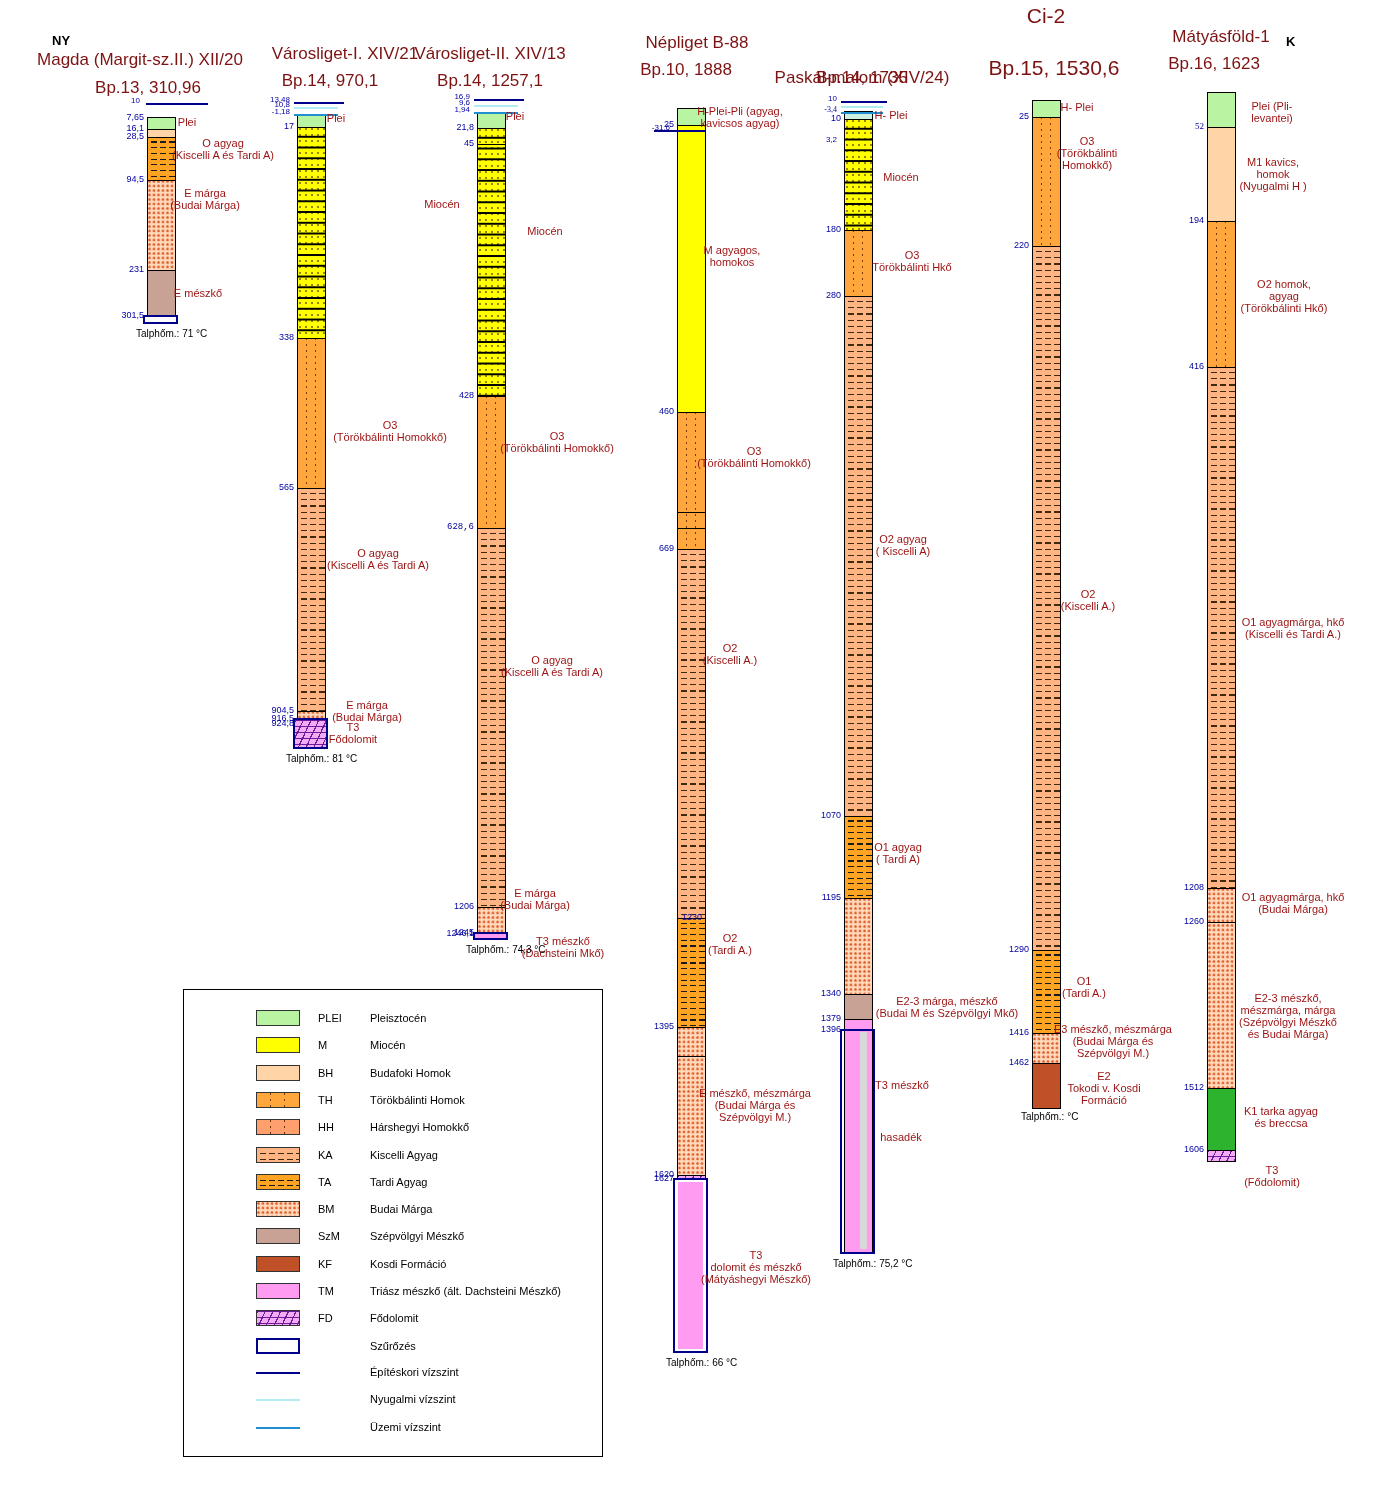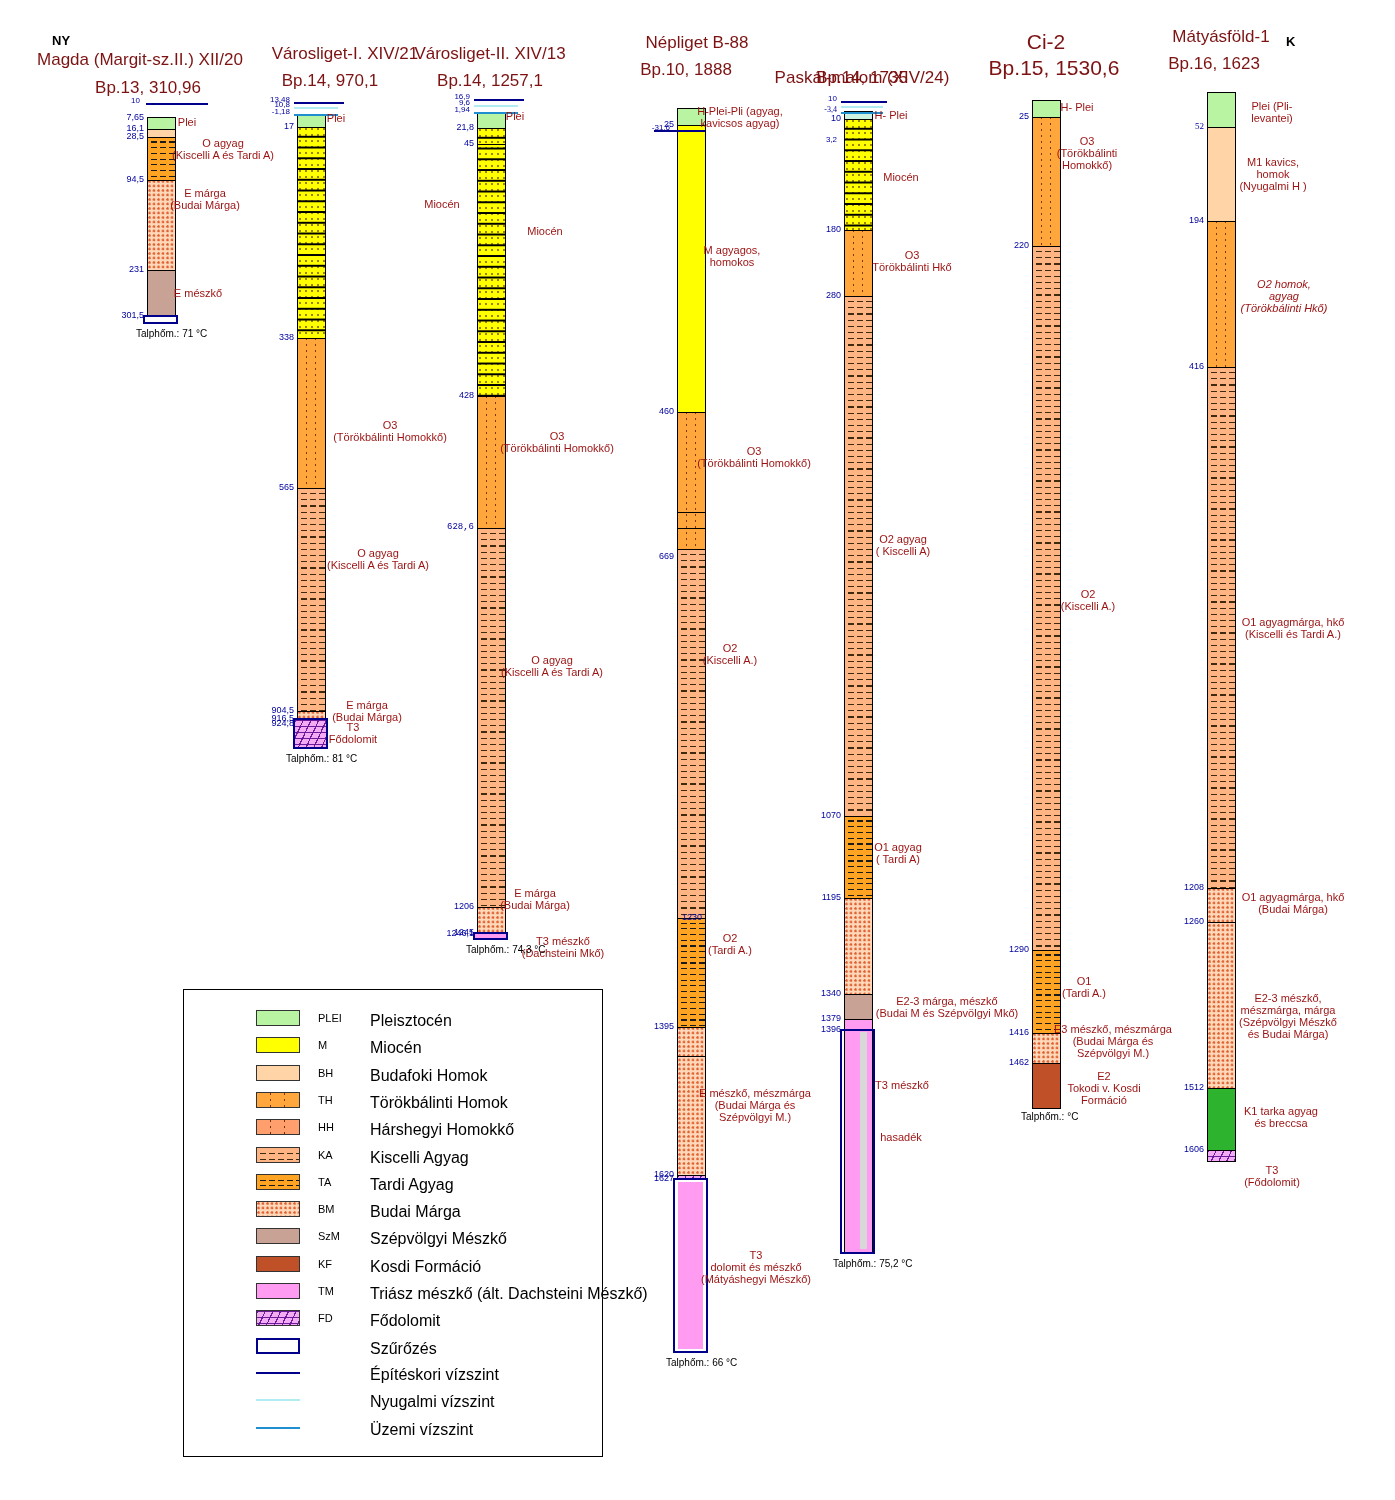--- a/index.html
+++ b/index.html
@@ -58,21 +58,21 @@
   .pat-FD{background-color:#f3abf3;
     background-image:
       repeating-linear-gradient(to bottom, rgba(100,20,150,0.95) 0 1px, transparent 1px 6px),
       repeating-linear-gradient(115deg, rgba(100,20,150,0.95) 0 1.2px, transparent 1.2px 7px);}
   .pat-K1{background-color:#2db32d;}
   .pat-SCREEN{background:#fff;border:2px solid #00008b;box-sizing:border-box;}
   
   #legend-box{position:absolute;border:1px solid #000;background:#fff;}
   .lg-swatch{position:absolute;width:44px;height:16px;border:1px solid #333;box-sizing:border-box;}
   .lg-code{position:absolute;font-size:11px;color:#000;}
-  .lg-label{position:absolute;font-size:16px;color:#000;white-space:nowrap;}
+  .lg-label{position:absolute;font-size:11px;color:#000;white-space:nowrap;}
   .lg-line{position:absolute;width:44px;height:2px;}
 </style>
 </head>
 <body>
 
 <div id="canvas">
   <div class="compass" style="left:52px;top:33px;">NY</div>
   <div class="compass" style="left:1286px;top:34px;">K</div>
 <div class="ttl" style="left: -30px; top: 50px; width: 340px;">Magda (Margit-sz.II.) XII/20</div>
     <div class="ttl" style="left: -22px; top: 78px; width: 340px;">Bp.13, 310,96</div>
@@ -233,21 +233,21 @@
       <div class="hline" style="top: 419px;"></div>
       <div class="hline" style="top: 947px;"></div>
     </div>
     <div class="screenbox" style="left: 673px; top: 1178px; width: 35px; height: 175px; background: rgb(255, 255, 255);">
       <div class="pat-TM" style="position: absolute; inset: 2px 3px;"></div>
     </div>
     <div class="wline wl-epiteskori" style="left: 654px; top: 130px; width: 51px;"></div>
     <div class="wlab" style="left: 622px; top: 123px;">-31,6</div>
     <div class="dl" style="left: 628px; top: 119px;">25</div>
     <div class="dl" style="left: 628px; top: 406px;">460</div>
-    <div class="dl" style="left: 628px; top: 543px; margin-top: 8px;">669</div>
+    <div class="dl" style="left: 628px; top: 543px;">669</div>
     <div class="dl" style="left: 656px; top: 912px;">1230</div>
     <div class="dl" style="left: 628px; top: 1021px;">1395</div>
     <div class="dl" style="left: 628px; top: 1169px;">1620</div>
     <div class="dl" style="left: 628px; top: 1173px;">1627</div>
     <div class="ann" style="left: 630px; top: 105px; width: 220px;">
       <div style="">H-Plei-Pli (agyag,</div>
       <div style="">kavicsos agyag)</div>
     </div>
     <div class="ann" style="left: 622px; top: 244px; width: 220px;">
       <div style="">M agyagos,</div>
@@ -333,21 +333,21 @@
       <div style="">E2-3 márga, mészkő</div>
       <div style="">(Budai M és Szépvölgyi Mkő)</div>
     </div>
     <div class="ann" style="left: 792px; top: 1079px; width: 220px;">
       <div style="">T3 mészkő</div>
     </div>
     <div class="ann" style="left: 791px; top: 1131px; width: 220px;">
       <div style="">hasadék</div>
     </div>
     <div class="talp" style="left: 833px; top: 1258px;">Talphőm.: 75,2  °C</div>
-    <div class="ttl big" style="left: 876px; top: 30px; width: 340px; text-align: center;">Ci-2</div>
+    <div class="ttl big" style="left: 876px; top: 4px; width: 340px; text-align: center;">Ci-2</div>
     <div class="ttl big" style="left: 884px; top: 56px; width: 340px;">Bp.15, 1530,6</div>
     <div class="colbody" style="left: 1032px; top: 100px; width: 27px; height: 1007px;">
       <div class="seg pat-PLEI" style="top: 0px; height: 16px;"></div>
       <div class="seg pat-TH" style="top: 16px; height: 129px;"></div>
       <div class="seg pat-KA" style="top: 145px; height: 704px;"></div>
       <div class="seg pat-TA" style="top: 849px; height: 83px;"></div>
       <div class="seg pat-BM" style="top: 932px; height: 30px;"></div>
       <div class="seg pat-KF" style="top: 962px; height: 45px;"></div>
       <div class="hline" style="top: 16px;"></div>
       <div class="hline" style="top: 145px;"></div>
@@ -414,21 +414,21 @@
     <div class="dl" style="left: 1158px; top: 1144px;">1606</div>
     <div class="ann" style="left: 1162px; top: 100px; width: 220px;">
       <div style="">Plei (Pli-</div>
       <div style="">levantei)</div>
     </div>
     <div class="ann" style="left: 1163px; top: 156px; width: 220px;">
       <div style="">M1 kavics,</div>
       <div style="">homok</div>
       <div style="">(Nyugalmi H )</div>
     </div>
-    <div class="ann" style="left: 1174px; top: 278px; width: 220px; font-style: italic;">
+    <div class="ann" style="left: 1174px; top: 278px; width: 220px;">
       <div style="">O2 homok,</div>
       <div style="">agyag</div>
       <div style="">(Törökbálinti Hkő)</div>
     </div>
     <div class="ann" style="left: 1183px; top: 616px; width: 220px;">
       <div style="">O1 agyagmárga, hkő</div>
       <div style="">(Kiscelli és Tardi A.)</div>
     </div>
     <div class="ann" style="left: 1183px; top: 891px; width: 220px;">
       <div style="">O1 agyagmárga, hkő</div>

